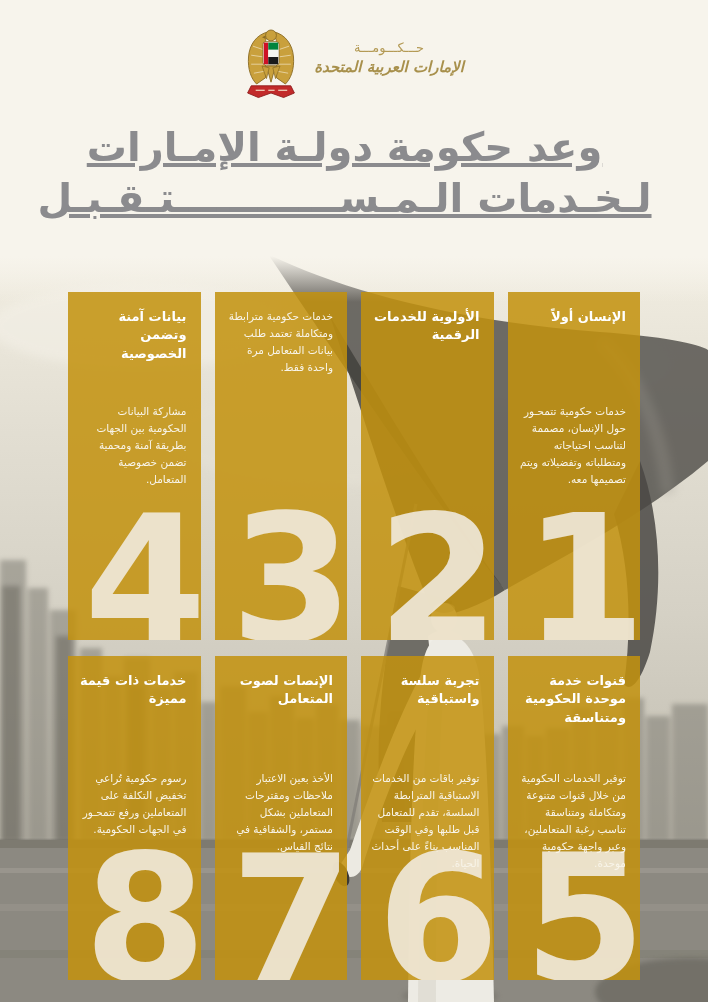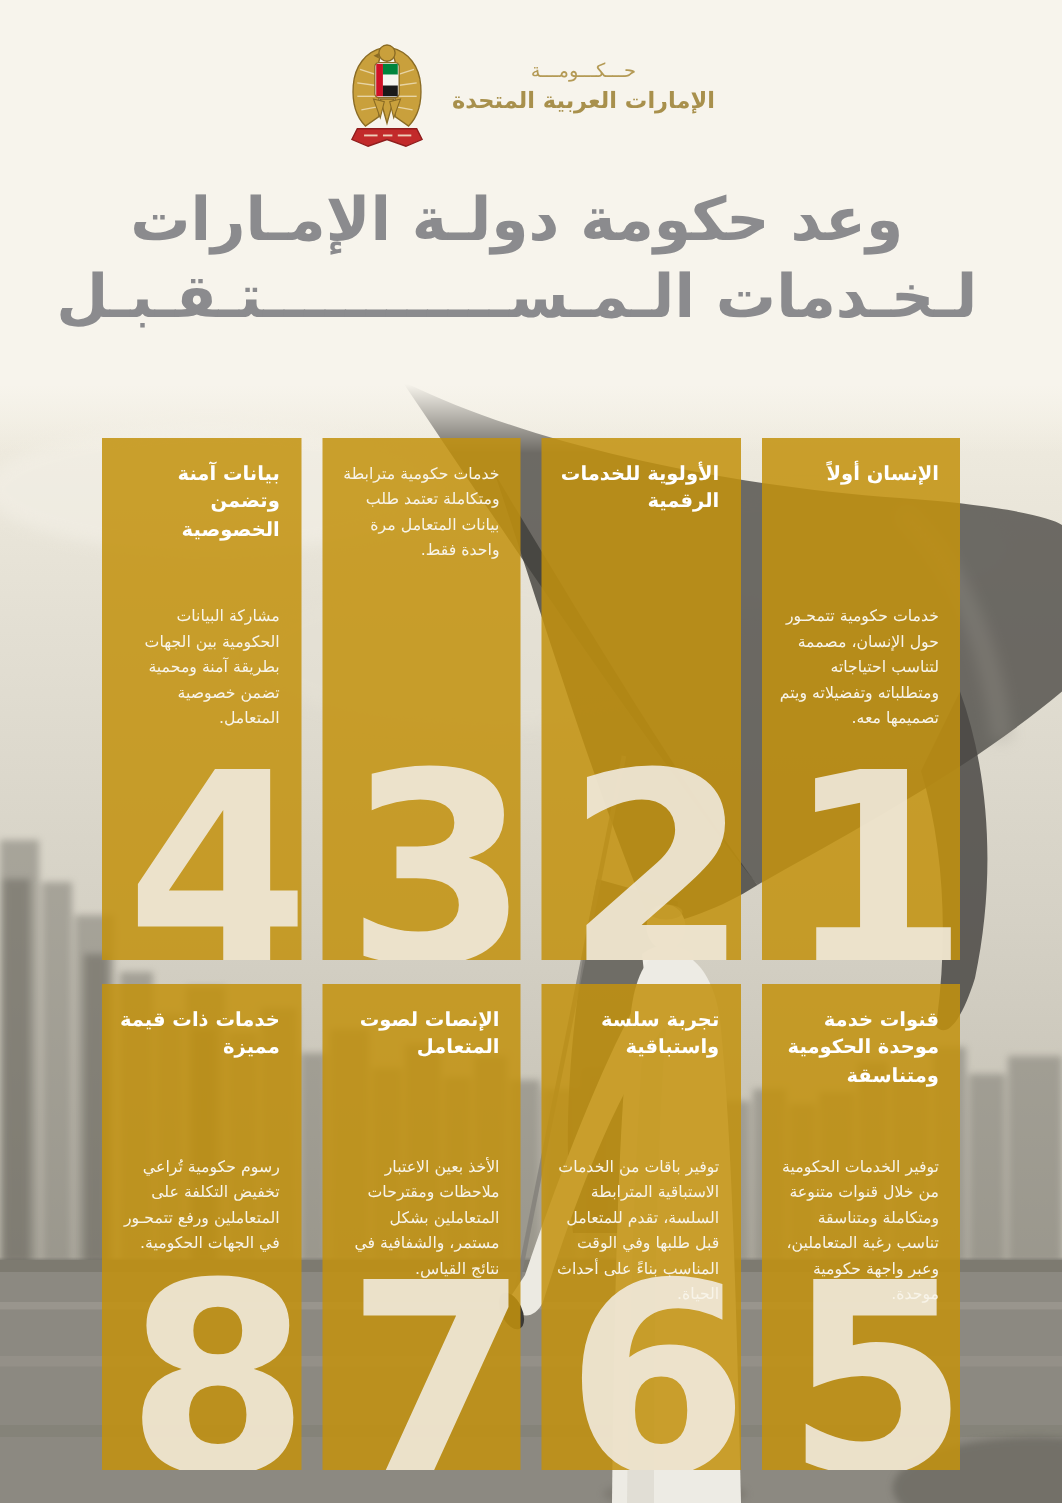--- a/index.html
+++ b/index.html
@@ -19,27 +19,28 @@
     position:absolute;top:0;left:0;width:708px;height:256px;
     background:#F7F4EC;z-index:3;
   }
   .logo{
     position:absolute;top:26px;left:0;width:708px;
     display:flex;justify-content:center;align-items:flex-start;gap:16px;
   }
   .logo svg{display:block;}
   .logo-text{margin-top:14px;text-align:center;direction:rtl;}
   .logo-line1{font-size:13px;color:#B49A55;letter-spacing:1px;}
-  .logo-line2{font-size:15px;font-weight:bold;color:#A8904C;margin-top:3px;}
+  .logo-line2{font-size:15px;font-weight:bold;color:#A8904C;margin-top:3px;font-style:italic;}
   .main-title{
     position:absolute;top:122px;left:0;width:689px;
     text-align:center;direction:rtl;
     color:#8B8B8E;font-weight:bold;
     font-size:40px;line-height:1.28;
     margin:0;
+    text-decoration:underline;
   }
   
   .photo{
     position:absolute;top:256px;left:0;width:708px;height:746px;
     background:linear-gradient(180deg,
       #F1EDE1 0%, #E3DFD3 22%, #D5D1C5 48%, #C6C2B6 70%,
       #C0BCB0 78%, #8E8B83 78.3%, #85827A 92%, #7E7B73 100%);
     z-index:1;
   }
   .photo::before{

